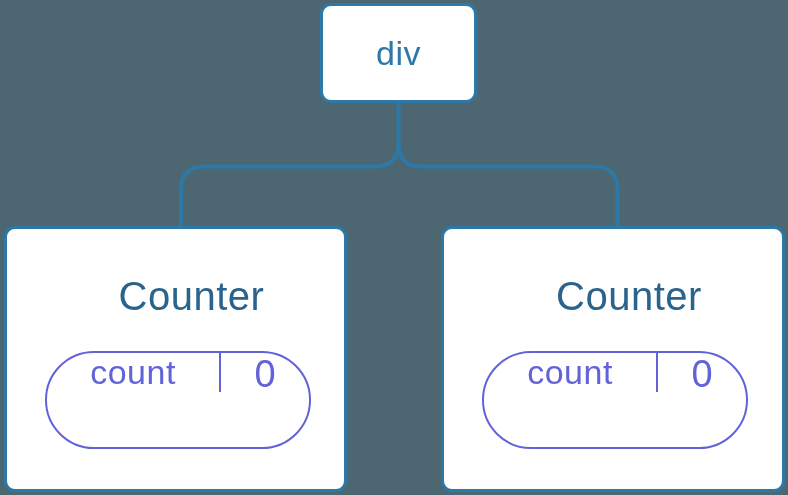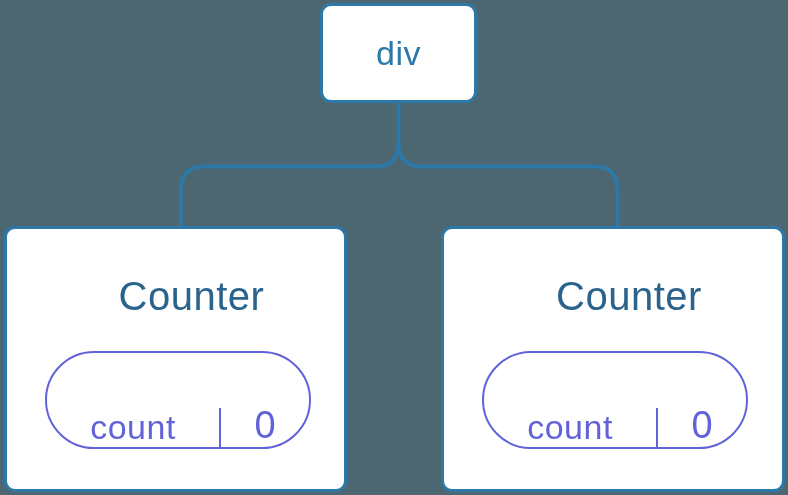--- a/index.html
+++ b/index.html
@@ -74,21 +74,21 @@
   .state-pill {
     position: absolute;
     top: 122px;
     left: 38px;
     width: 266px;
     height: 98px;
     box-sizing: border-box;
     border: 2px solid var(--state, #6262D9);
     border-radius: 49px;
     display: flex;
-    align-items: flex-end;
+    align-items: flex-start;
     background: var(--card_bg, #FFFFFF);
     color: var(--state, #6262D9);
   }
   .pill-key {
     width: 172px;
     border-right: 2px solid var(--state, #6262D9);
     display: flex;
     align-items: center;
     justify-content: center;
     font-size: 34px;

